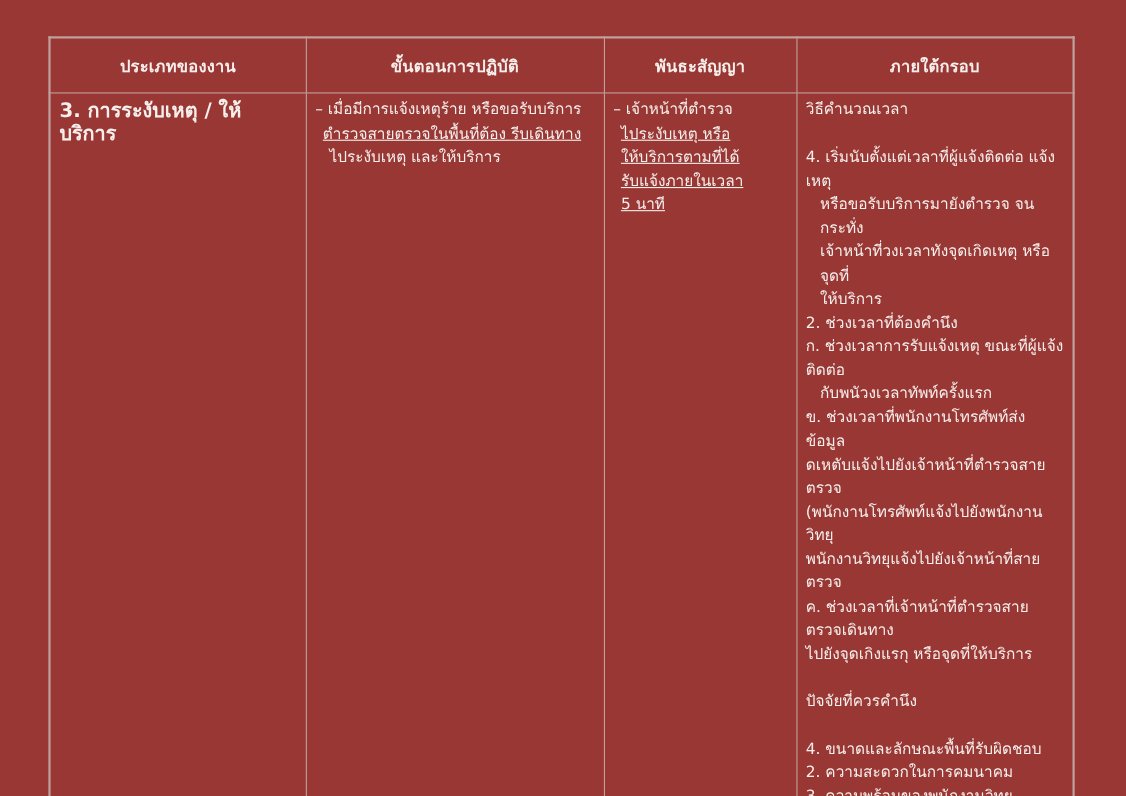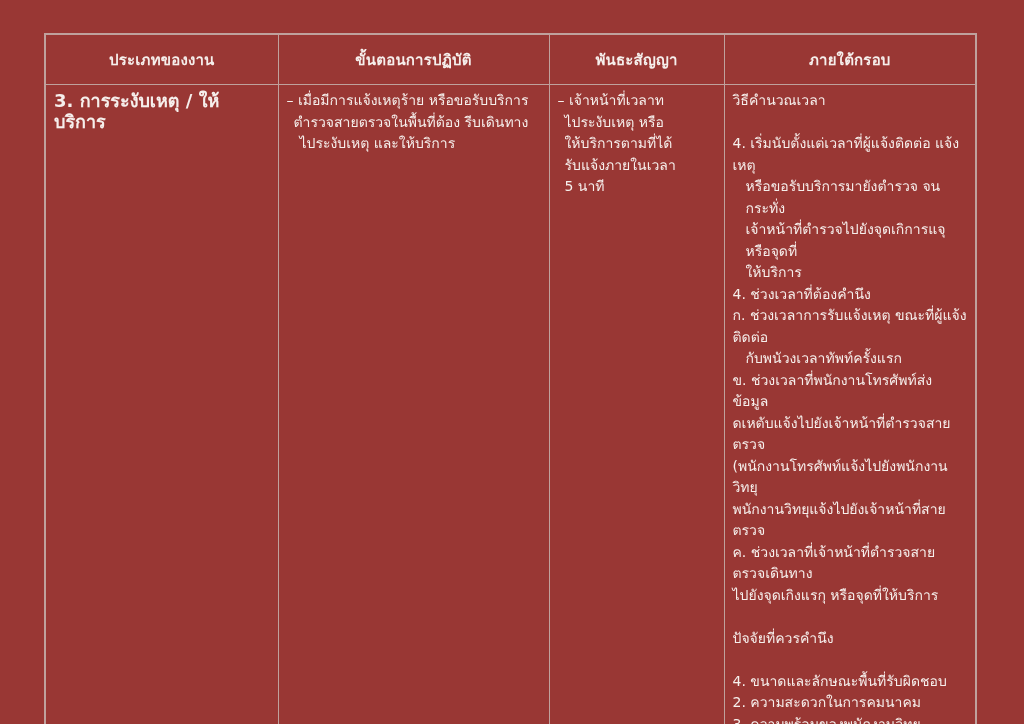--- a/index.html
+++ b/index.html
@@ -41,21 +41,21 @@
     font-weight:bold;
     font-size:18px;
     line-height:21px;
     white-space:pre-wrap;
   }
   .cell-line{
     font-size:14px;
     line-height:21.5px;
     white-space:pre-wrap;
   }
-  .ind1{padding-left:7px;}
+  .ind1{padding-left:7px;text-decoration:underline;}
   .ind2{padding-left:13px;}
 </style>
 </head>
 <body>
 
 <table class="doc-table">
   <colgroup>
     <col style="width:233px">
     <col style="width:271px">
     <col style="width:175px">
@@ -78,36 +78,36 @@
       </td>
       <td>
         <div class="cell-pad">
             <div class="cell-line">– เมื่อมีการแจ้งเหตุร้าย หรือขอรับบริการ</div>
             <div class="cell-line ind1">ตำรวจสายตรวจในพื้นที่ต้อง รีบเดินทาง</div>
             <div class="cell-line ind2">ไประงับเหตุ และให้บริการ</div>
           </div>
       </td>
       <td>
         <div class="cell-pad">
-            <div class="cell-line">– เจ้าหน้าที่เวลาท</div>
+            <div class="cell-line">– เจ้าหน้าที่ตำรวจ</div>
             <div class="cell-line ind1">ไประงับเหตุ หรือ</div>
             <div class="cell-line ind1">ให้บริการตามที่ได้</div>
             <div class="cell-line ind1">รับแจ้งภายในเวลา</div>
             <div class="cell-line ind1">5 นาที</div>
           </div>
       </td>
       <td>
         <div class="cell-pad">
             <div class="cell-line">วิธีคำนวณเวลา</div>
             <div class="cell-line">&nbsp;</div>
             <div class="cell-line">4. เริ่มนับตั้งแต่เวลาที่ผู้แจ้งติดต่อ แจ้งเหตุ</div>
             <div class="cell-line ind2">หรือขอรับบริการมายังตำรวจ จนกระทั่ง</div>
-            <div class="cell-line ind2">เจ้าหน้าที่ตำรวจไปยังจุดเกิการแจุ หรือจุดที่</div>
+            <div class="cell-line ind2">เจ้าหน้าที่วงเวลาทังจุดเกิดเหตุ หรือจุดที่</div>
             <div class="cell-line ind2">ให้บริการ</div>
-            <div class="cell-line">4. ช่วงเวลาที่ต้องคำนึง</div>
+            <div class="cell-line">2. ช่วงเวลาที่ต้องคำนึง</div>
             <div class="cell-line">ก. ช่วงเวลาการรับแจ้งเหตุ ขณะที่ผู้แจ้งติดต่อ</div>
             <div class="cell-line ind2">กับพนัวงเวลาทัพท์ครั้งแรก</div>
             <div class="cell-line">ข. ช่วงเวลาที่พนักงานโทรศัพท์ส่งข้อมูล</div>
             <div class="cell-line">ดเหตับแจ้งไปยังเจ้าหน้าที่ตำรวจสายตรวจ</div>
             <div class="cell-line">(พนักงานโทรศัพท์แจ้งไปยังพนักงานวิทยุ</div>
             <div class="cell-line">พนักงานวิทยุแจ้งไปยังเจ้าหน้าที่สายตรวจ</div>
             <div class="cell-line">ค. ช่วงเวลาที่เจ้าหน้าที่ตำรวจสายตรวจเดินทาง</div>
             <div class="cell-line">ไปยังจุดเกิงแรกุ หรือจุดที่ให้บริการ</div>
             <div class="cell-line">&nbsp;</div>
             <div class="cell-line">ปัจจัยที่ควรคำนึง</div>

